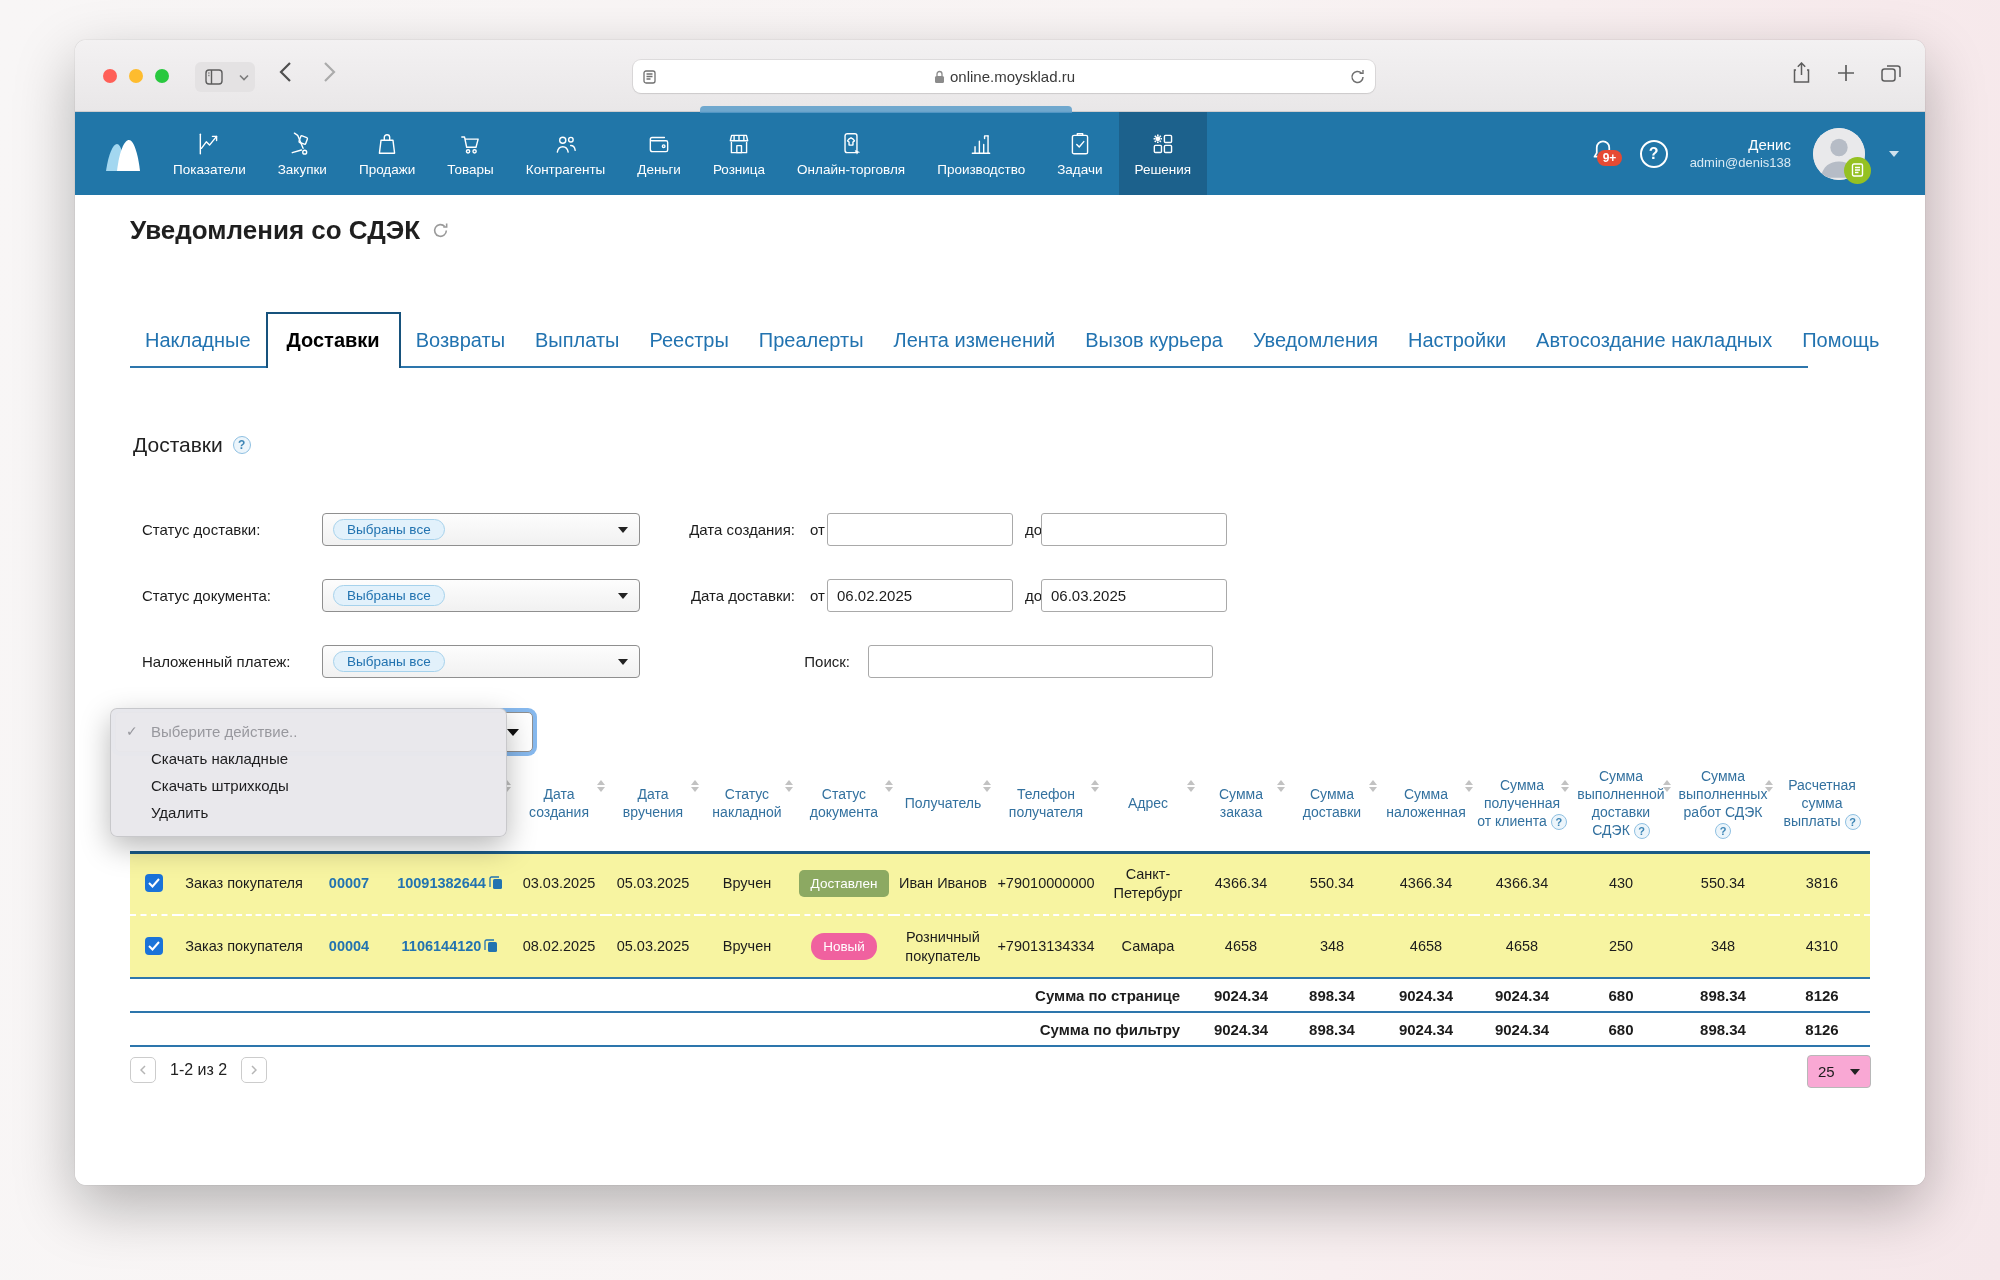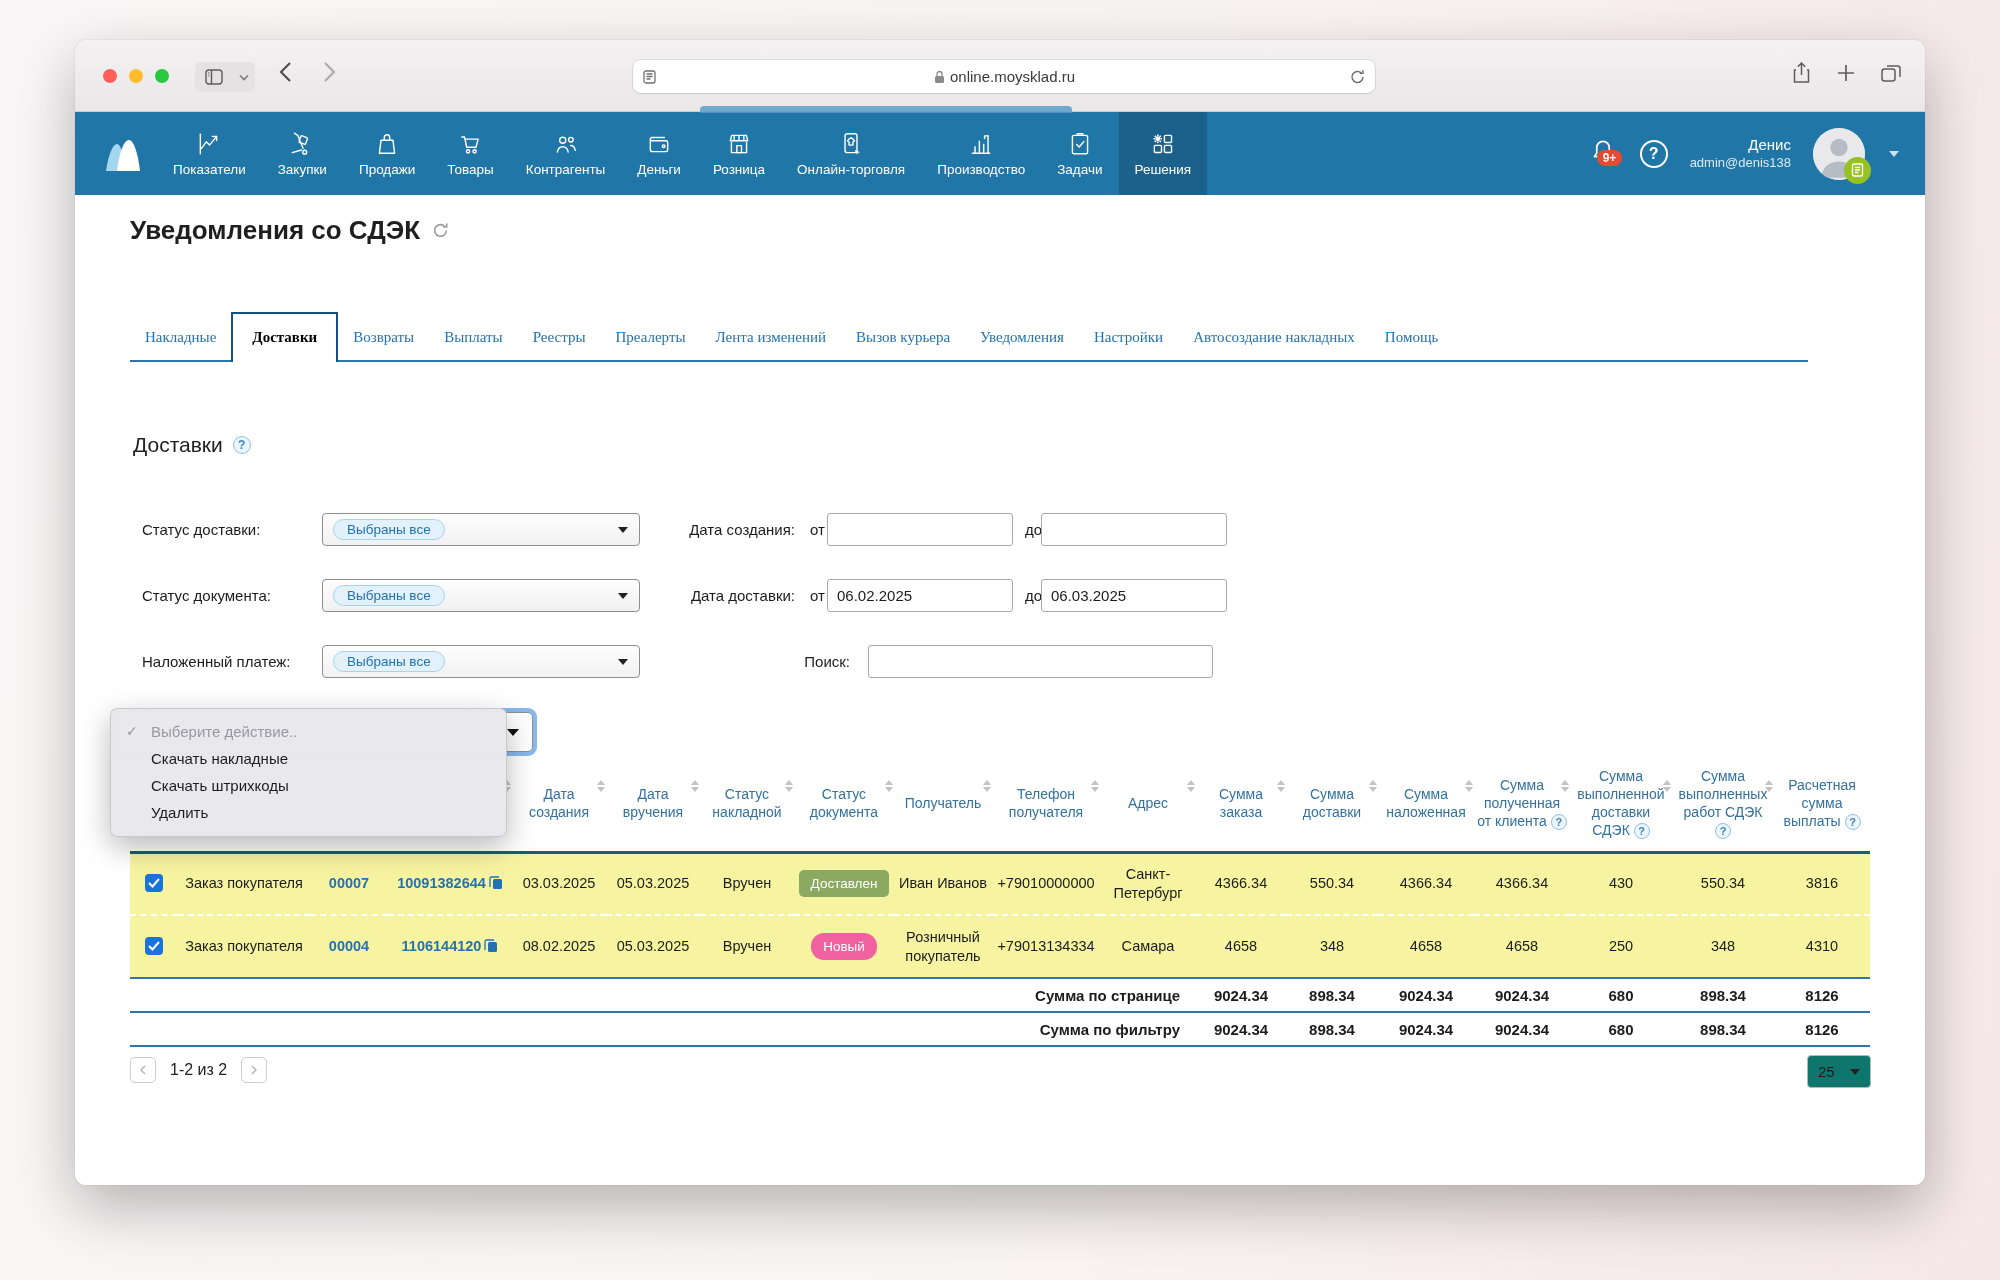--- a/index.html
+++ b/index.html
@@ -50,21 +50,21 @@
   .avatar { width:52px; height:52px; border-radius:50%; overflow:hidden; background:#e9e9eb; }
   .avatar-badge { position:absolute; right:-6px; bottom:-4px; width:27px; height:27px; border-radius:50%;
     background:#95c122; display:flex; align-items:center; justify-content:center; }
   .avatar-caret { width:0; height:0; border-left:5px solid transparent; border-right:5px solid transparent;
     border-top:6px solid #cfe2ee; margin-left:2px; cursor:pointer; }
   
   .content { position:relative; height:990px; background:#fff; }
   .page-title { position:absolute; left:55px; top:20px; font-size:26px; font-weight:bold; color:#1f1f1f; display:flex; align-items:center; gap:12px; }
   .title-refresh { color:#9a9a9a; cursor:pointer; }
   .tabs { position:absolute; left:55px; top:117px; width:1678px; display:flex; align-items:flex-end; border-bottom:2px solid #2d76ac; }
-  .tab { padding:0 15px 14px; font-size:15px; color:#2273b0; cursor:pointer; white-space:nowrap;font-family:Liberation Serif, serif; }
+  .tab { padding:0 15px 14px; font-size:20px; color:#2273b0; cursor:pointer; white-space:nowrap; }
   .tab.active { border:2px solid #17527c; border-bottom:none; background:#fff; margin-bottom:-2px;
     padding:15px 19px 16px; font-weight:bold; color:#000; }
   .section-title { position:absolute; left:58px; top:238px; font-size:21px; color:#222; display:flex; align-items:center; gap:10px; }
   .qmark { display:inline-flex; width:16px; height:16px; border:1px solid #8fc0e2; border-radius:50%;
     background:#ecf5fb; color:#3d85b5; font-size:11px; font-weight:bold; align-items:center; justify-content:center; cursor:pointer; }
   .qmark.lg { width:18px; height:18px; font-size:12px; }
   
   .f-row { position:absolute; left:0; width:1300px; height:33px;padding-left:44px; }
   .f-row.r1{ top:318px; } .f-row.r2{ top:384px; } .f-row.r3{ top:450px; }
   .f-el { position:absolute; top:0; height:33px; display:flex; align-items:center; }
@@ -110,21 +110,21 @@
   .badge.green { background:#8ca962; border-radius:5px; }
   .badge.pink { background:#f0619f; border-radius:13px; }
   .grid tr.sum td { background:#fff; height:34px; border-bottom:2px solid #2d76ac; font-weight:bold; font-size:15px; }
   .grid td.sum-label { text-align:right; padding-right:16px; }
   
   .pagination { position:absolute; left:55px; top:862px; display:flex; align-items:center; gap:14px; }
   .pg-btn { width:26px; height:26px; border:1px solid #ccc; border-radius:5px; background:#fff; color:#b5b5b5;
     font-size:13px; display:flex; align-items:center; justify-content:center; cursor:pointer; }
   .pg-range { font-size:16px; color:#222; }
   .pagesize { position:absolute; left:1732px; top:860px; width:64px; height:33px; border:1px solid #b8b8b8;
-    border-radius:4px; background:#0f766e; display:flex; align-items:center; padding:0 10px; font-size:15px; cursor:pointer; }
+    border-radius:4px; background:#f9a8d4; display:flex; align-items:center; padding:0 10px; font-size:15px; cursor:pointer; }
   .ps-caret { margin-left:auto; width:0; height:0; border-left:5px solid transparent; border-right:5px solid transparent; border-top:6px solid #222; }
 </style>
 </head>
 <body>
 
 <div class="window">
 
   <div class="chrome">
     <span class="tl red"></span>
     <span class="tl yellow"></span>

